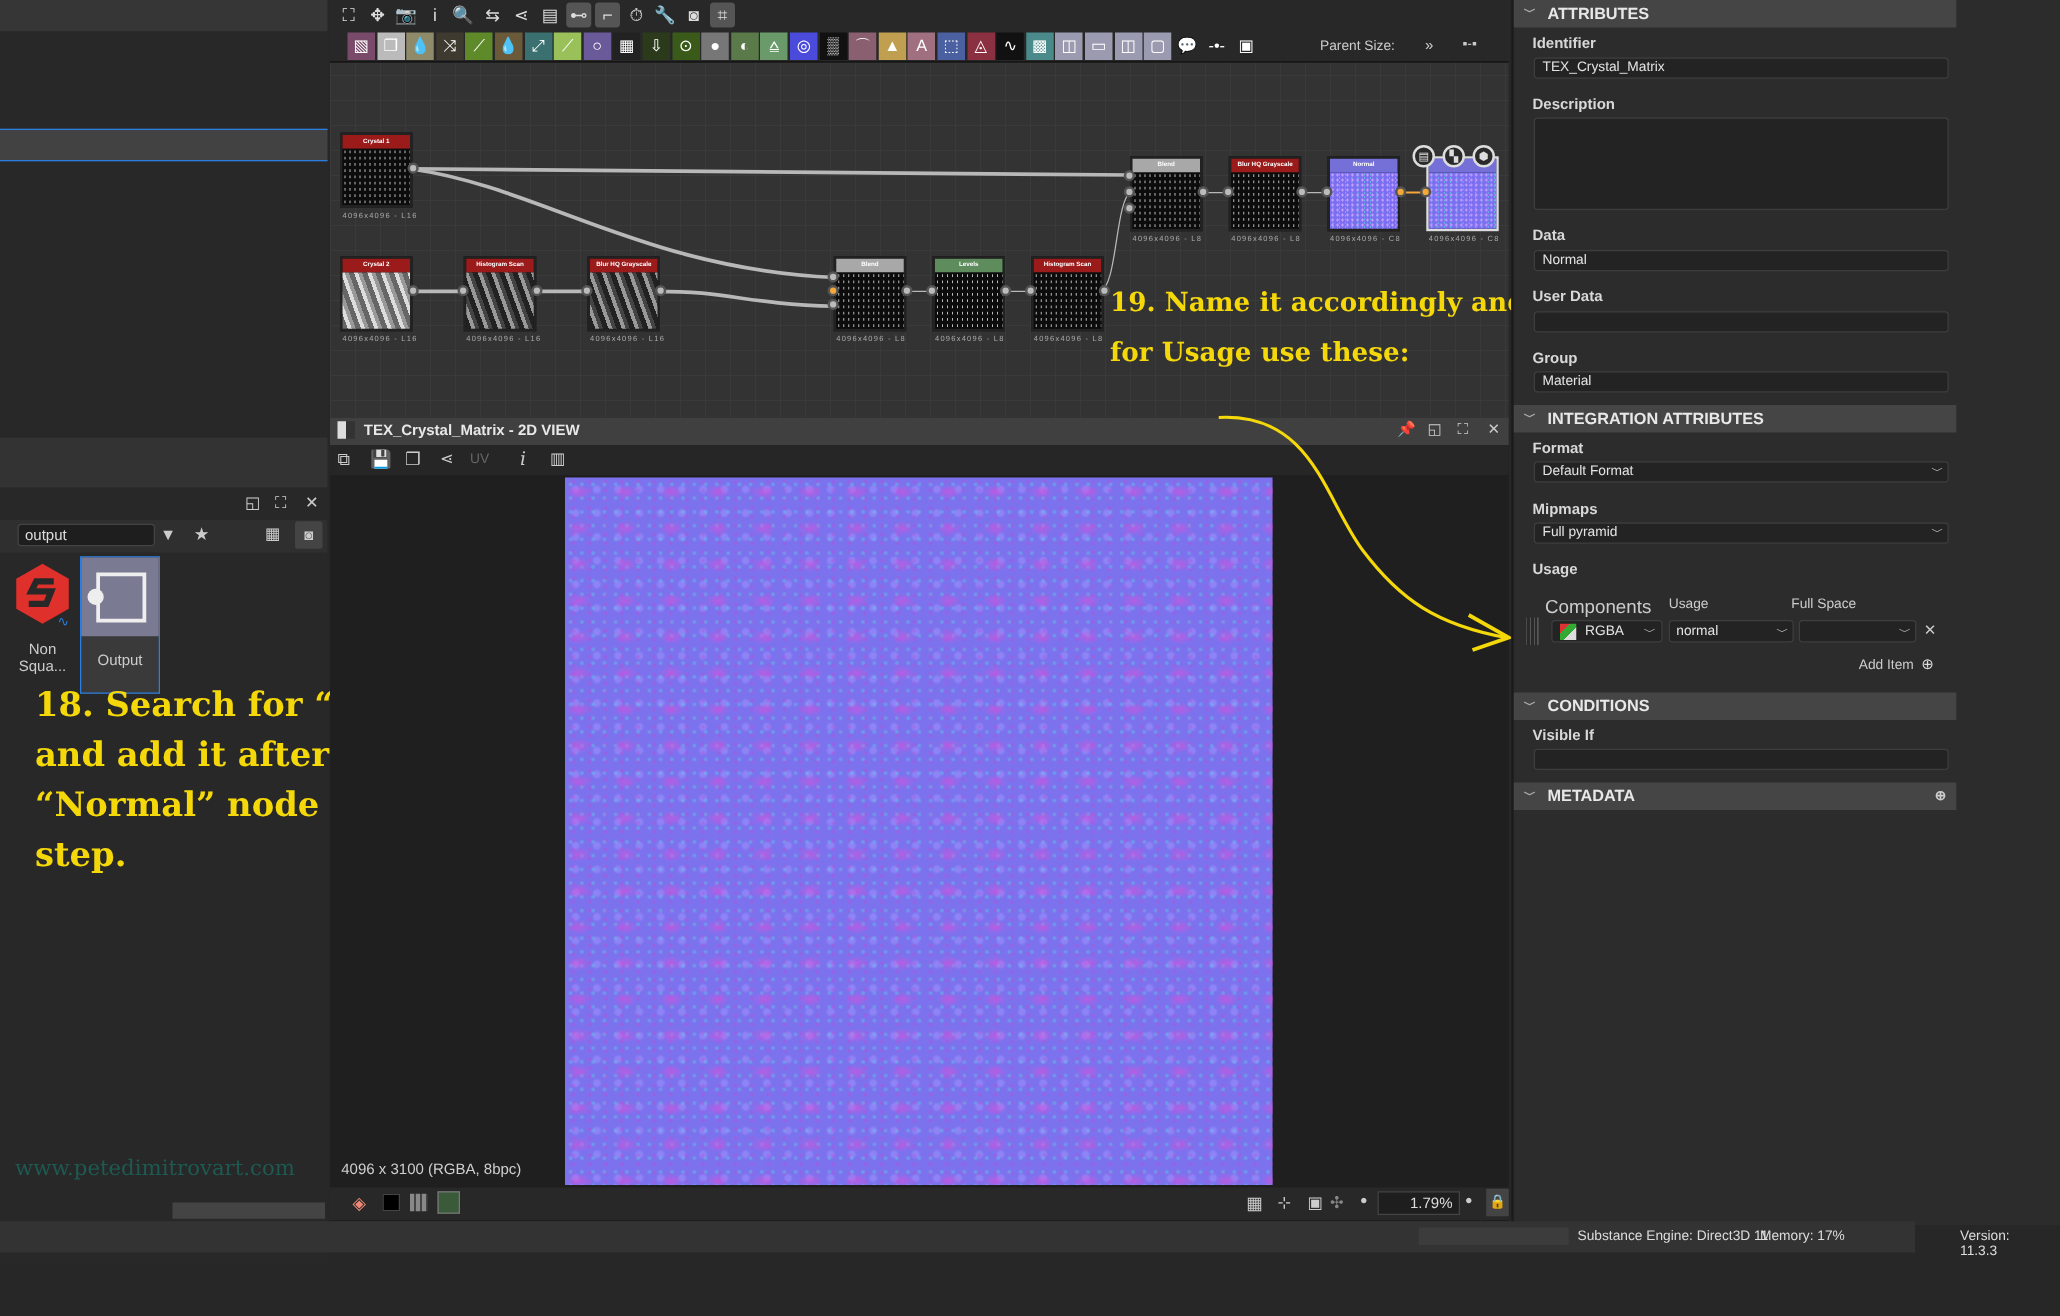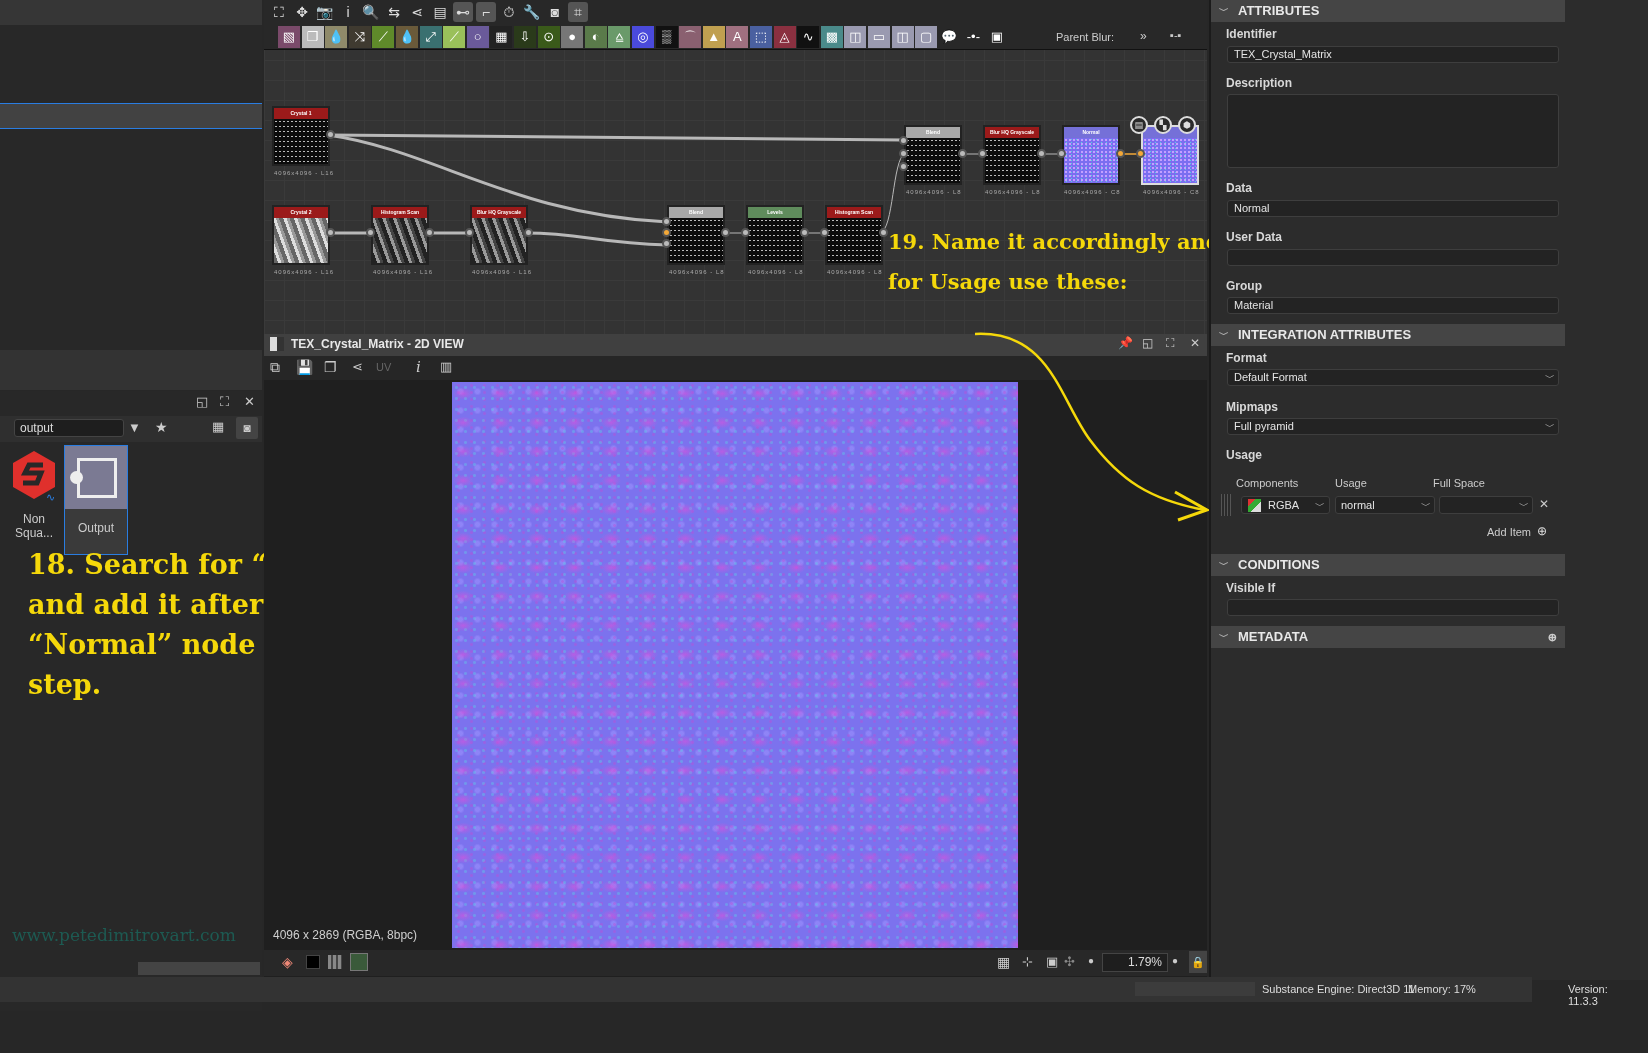--- a/index.html
+++ b/index.html
@@ -239,21 +239,21 @@
     <span class="lib-ic" style="left: 509.6px; background: rgb(138, 48, 64);">◬</span>
     <span class="lib-ic" style="left: 533.2px; background: rgb(17, 17, 17);">∿</span>
     <span class="lib-ic" style="left: 556.8px; background: rgb(74, 138, 138);">▩</span>
     <span class="lib-ic" style="left: 580.4px; background: rgb(154, 154, 176);">◫</span>
     <span class="lib-ic" style="left: 604px; background: rgb(154, 154, 176);">▭</span>
     <span class="lib-ic" style="left: 627.6px; background: rgb(154, 154, 176);">◫</span>
     <span class="lib-ic" style="left: 651.2px; background: rgb(154, 154, 176);">▢</span>
     <span class="lib-ic" style="left: 674.8px; background: rgb(40, 40, 40);">💬</span>
     <span class="lib-ic" style="left: 698.4px; background: rgb(40, 40, 40);">-•-</span>
     <span class="lib-ic" style="left: 722px; background: rgb(40, 40, 40);">▣</span>
-    <span class="abs" style="left: 792px; top: 7px; font-size: 11px; color: rgb(204, 204, 204);">Parent Blur:</span>
+    <span class="abs" style="left: 792px; top: 7px; font-size: 11px; color: rgb(204, 204, 204);">Parent Size:</span>
     <span class="abs" style="left: 876px; top: 5px; font-size: 12px; color: rgb(204, 204, 204);">»</span>
     <span class="abs" style="left: 906px; top: 5px; font-size: 11px; color: rgb(204, 204, 204);">▪-▪</span>
   </div>
 
 <div class="annot" style="left:28px;top:545px;width:400px">18. Search for “Output” and add it after the “Normal” node from last step.</div>
 <div class="annot" style="left:888px;top:222px;width:340px;font-size:21px">19. Name it accordingly and for Usage use these:</div>
 <div class="abs" style="left:12px;top:925px;color:#1d5a52;font-family:'DejaVu Serif',serif;font-size:17px">www.petedimitrovart.com</div>
 
 <div id="view" class="abs">
   <div id="view-hdr">
@@ -267,21 +267,21 @@
   <div id="view-tb">
     <span class="abs" style="left:6px;top:3px;color:#ccc;font-size:14px">⧉</span>
     <span class="abs" style="left:32px;top:3px;color:#ccc;font-size:14px">💾</span>
     <span class="abs" style="left:60px;top:3px;color:#ccc;font-size:14px">❐</span>
     <span class="abs" style="left:88px;top:3px;color:#ccc;font-size:13px">⋖</span>
     <span class="abs" style="left:112px;top:5px;color:#666;font-size:11px">UV</span>
     <span class="abs" style="left:152px;top:2px;color:#ccc;font-size:15px;font-style:italic;font-family:'DejaVu Serif',serif">i</span>
     <span class="abs" style="left:176px;top:3px;color:#ccc;font-size:13px">▥</span>
   </div>
   <div id="texture"></div>
-  <span class="abs" style="left:9px;top:594px;font-size:12px;color:#cfcfcf">4096 x 2869 (RGBA, 8bpc)</span>
+  <span class="abs" style="left:9px;top:594px;font-size:12px;color:#cfcfcf">4096 x 3100 (RGBA, 8bpc)</span>
   <div id="view-foot">
     <span class="abs" style="left:18px;top:4px;color:#e87;font-size:14px">◈</span>
     <span class="abs" style="left:42px;top:5px;width:14px;height:14px;background:#000;border:1px solid #444"></span>
     <span class="abs" style="left:64px;top:5px;width:14px;height:14px;background:repeating-linear-gradient(90deg,#888 0 3px,#444 3px 5px)"></span>
     <span class="abs" style="left:86px;top:3px;width:18px;height:18px;background:#3a5a3a;border:1px solid #777"></span>
     <span class="abs" style="left:733px;top:4px;color:#ccc;font-size:14px">▦</span>
     <span class="abs" style="left:758px;top:4px;color:#ccc;font-size:13px">⊹</span>
     <span class="abs" style="left:782px;top:4px;color:#ccc;font-size:13px">▣</span>
     <span class="abs" style="left:800px;top:4px;color:#888;font-size:13px">✣</span>
     <span class="abs" style="left:824px;top:5px;color:#ccc;font-size:10px">●</span>
@@ -309,21 +309,21 @@
   <div class="field" style="top:249px"></div>
   <div class="flabel" style="top:279px">Group</div>
   <div class="field" style="top:297px">Material</div>
 
   <div class="sec" style="top:324px"><span class="chev">﹀</span><span>INTEGRATION ATTRIBUTES</span></div>
   <div class="flabel" style="top:351px">Format</div>
   <div class="field" style="top:369px"><span>Default Format</span><span class="dd">﹀</span></div>
   <div class="flabel" style="top:400px">Mipmaps</div>
   <div class="field" style="top:418px"><span>Full pyramid</span><span class="dd">﹀</span></div>
   <div class="flabel" style="top:448px">Usage</div>
-  <span class="abs" style="left:25px;top:477px;font-size:11px;color:#ccc">Components</span>
+  <span class="abs" style="left:25px;top:477px;font-size:15px;color:#ccc">Components</span>
   <span class="abs" style="left:124px;top:477px;font-size:11px;color:#ccc">Usage</span>
   <span class="abs" style="left:222px;top:477px;font-size:11px;color:#ccc">Full Space</span>
   <span class="abs" style="left:10px;top:494px;width:10px;height:22px;background:repeating-linear-gradient(90deg,#555 0 1px,#2a2a2a 1px 3px)"></span>
   <div class="abs" style="left:30px;top:496px;width:89px;height:18px;background:#232323;border:1px solid #3e3e3e;border-radius:3px">
     <span class="abs" style="left:6px;top:2px;width:13px;height:13px;background:linear-gradient(135deg,#d33 0 30%,#3a3 30% 60%,#ddd 60%)"></span>
     <span class="abs" style="left:26px;top:2px;font-size:11px;color:#e4e4e4">RGBA</span>
     <span class="abs" style="right:4px;top:2px;font-size:10px;color:#bbb">﹀</span>
   </div>
   <div class="abs" style="left:124px;top:496px;width:100px;height:18px;background:#232323;border:1px solid #3e3e3e;border-radius:3px">
     <span class="abs" style="left:5px;top:2px;font-size:11px;color:#e4e4e4">normal</span>

